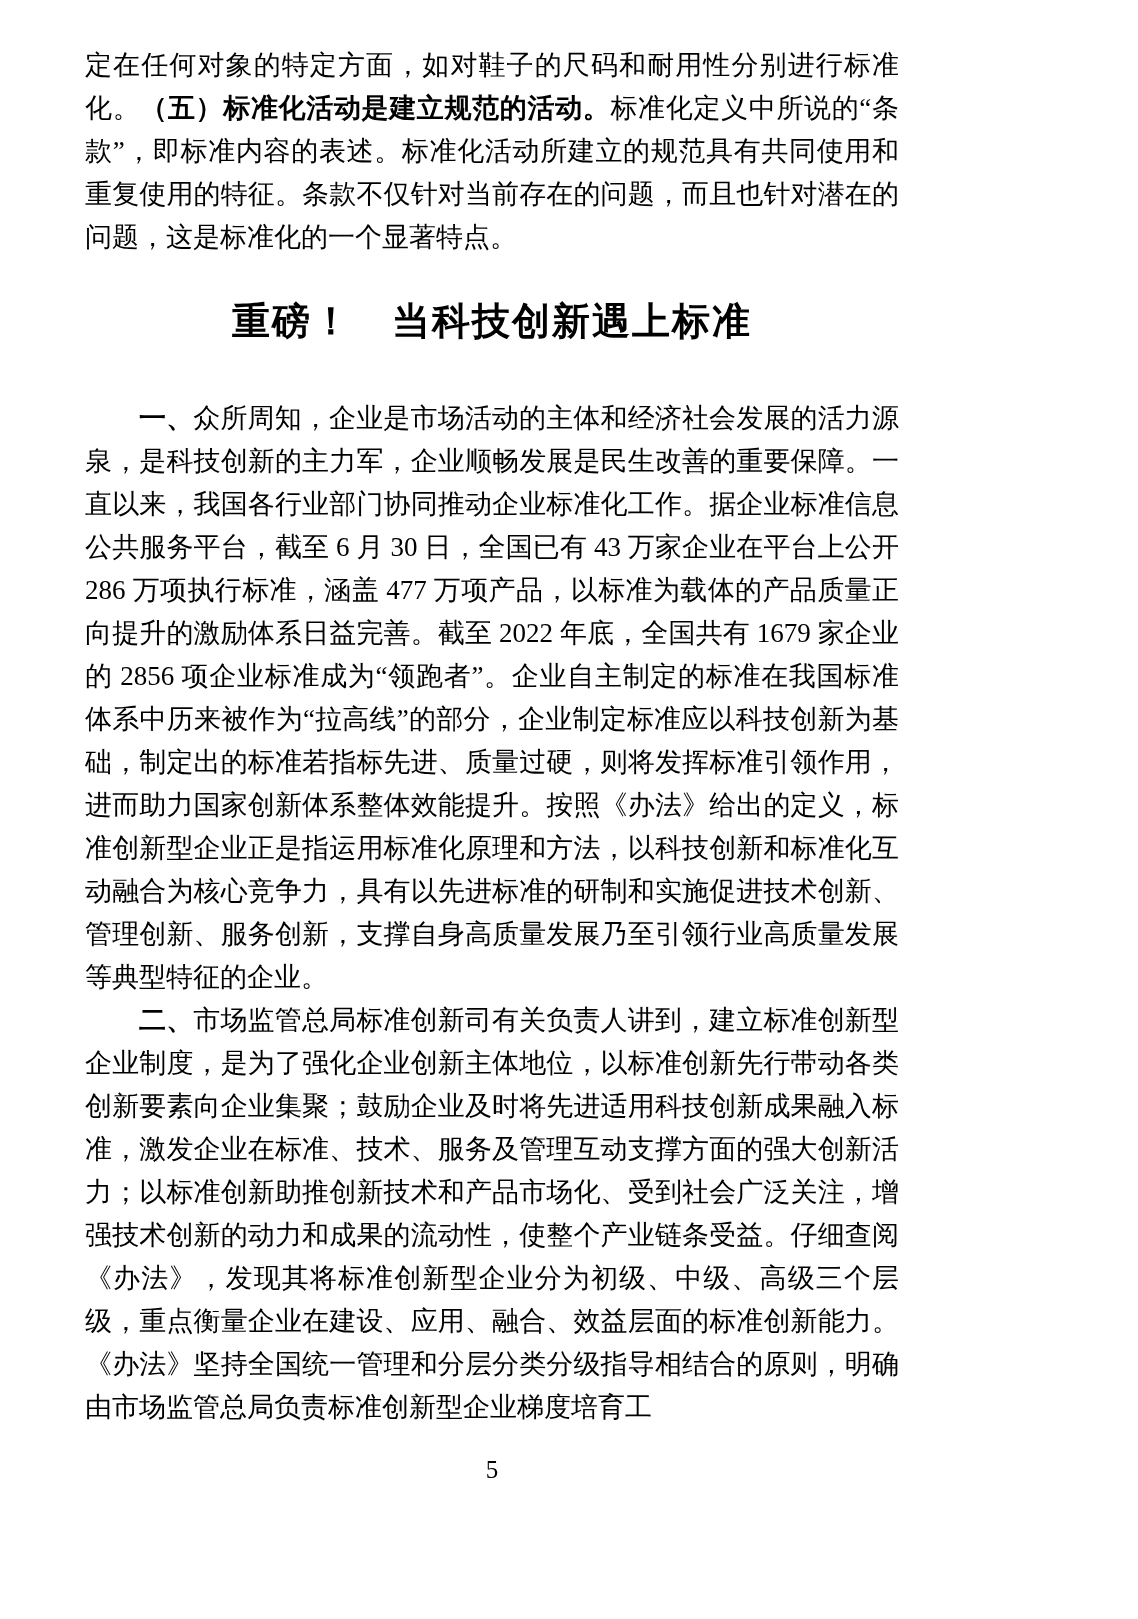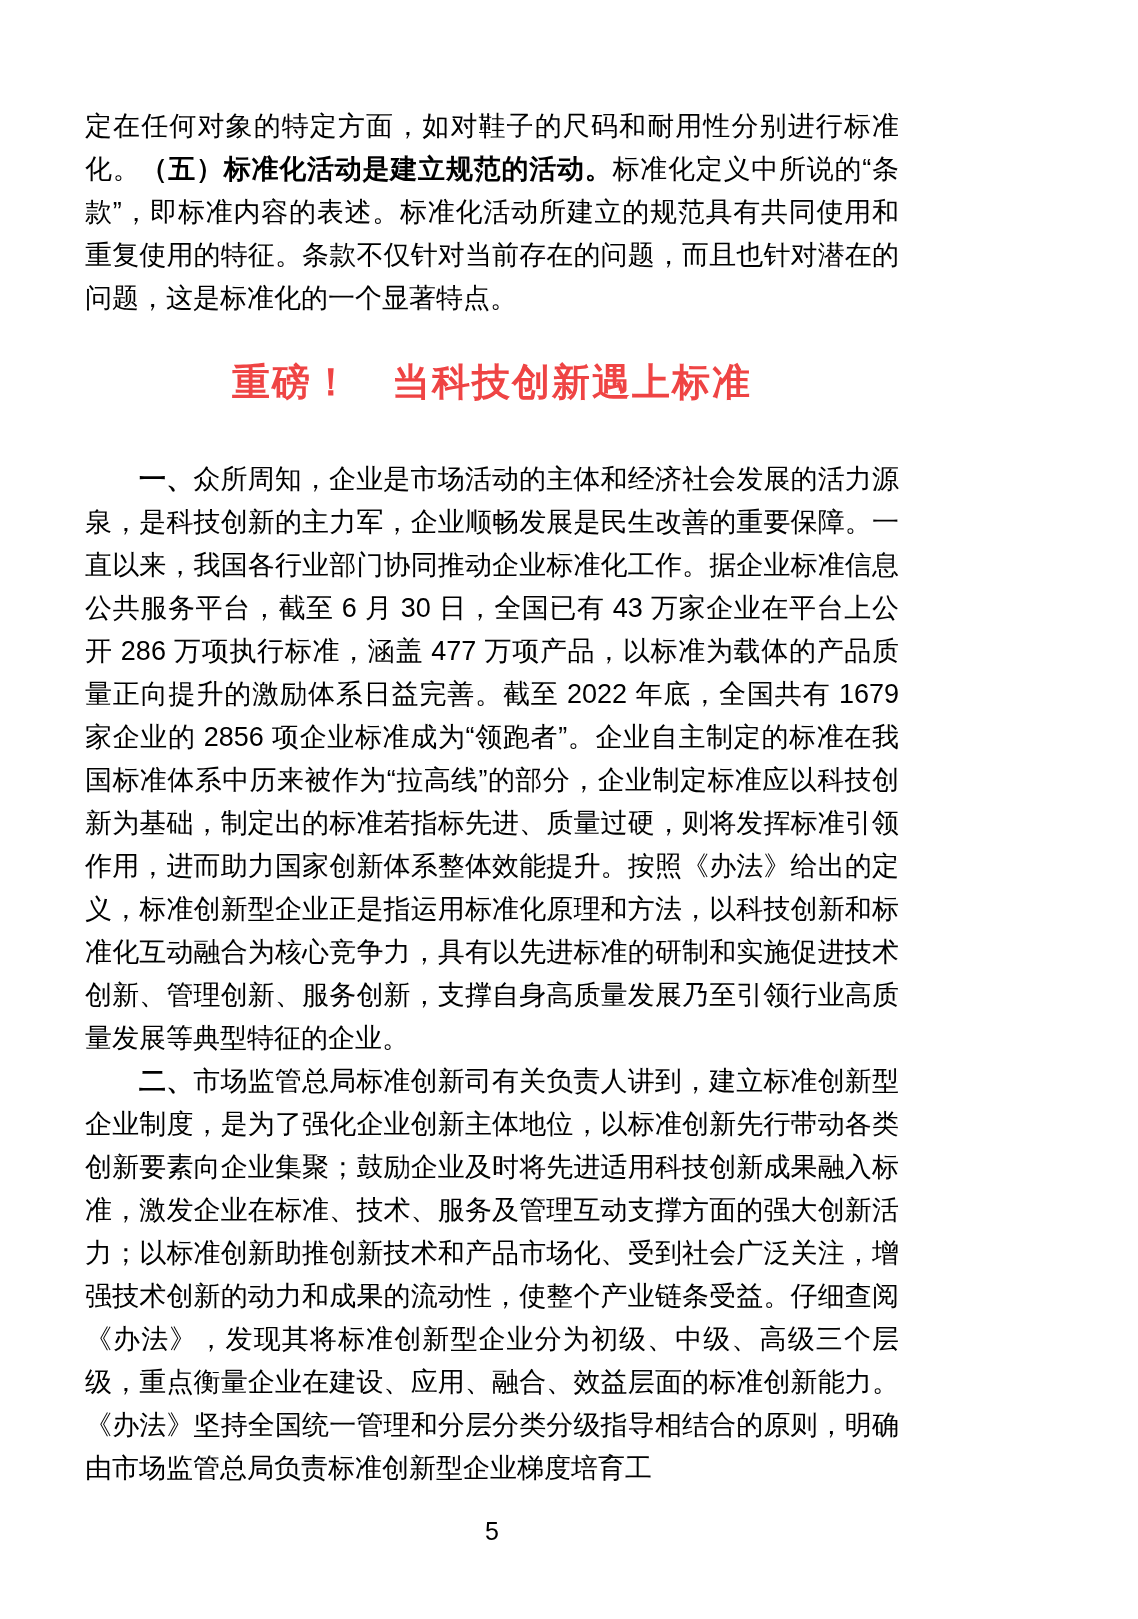--- a/index.html
+++ b/index.html
@@ -6,22 +6,22 @@
     margin: 0;
     padding: 0;
     background: #ffffff;
   }
   .page {
     position: relative;
     width: 982px;
     height: 1619px;
     box-sizing: border-box;
     background: #ffffff;
-    padding: 105px 83px 0 85px;
-    font-family: Liberation Sans, sans-serif;
+    padding: 44px 83px 0 85px;
+    font-family: Liberation Serif, serif;
     font-size: 27px;
     line-height: 43px;
     color: #000000;
     overflow: hidden;
   }
   .body-para {
     margin: 0;
     text-align: justify;
   }
   .indent {
@@ -46,21 +46,21 @@
     line-height: 30px;
   }
 </style>
 </head>
 <body>
 
 <div class="page">
 
   <p class="body-para"><span>定在任何对象的特定方面，如对鞋子的尺码和耐用性分别进行标准化。</span><span class="bold-run">（五）标准化活动是建立规范的活动。</span><span>标准化定义中所说的“条款”，即标准内容的表述。标准化活动所建立的规范具有共同使用和重复使用的特征。条款不仅针对当前存在的问题，而且也针对潜在的问题，这是标准化的一个显著特点。</span></p>
 
-  <h1 class="article-title" style="color: #ef4444;">重磅！　当科技创新遇上标准</h1>
+  <h1 class="article-title" style="color: #000000;">重磅！　当科技创新遇上标准</h1>
 
 
   <p class="body-para indent"><span class="bold-run">一、</span><span>众所周知，企业是市场活动的主体和经济社会发展的活力源泉，是科技创新的主力军，企业顺畅发展是民生改善的重要保障。一直以来，我国各行业部门协同推动企业标准化工作。据企业标准信息公共服务平台，截至 6 月 30 日，全国已有 43 万家企业在平台上公开 286 万项执行标准，涵盖 477 万项产品，以标准为载体的产品质量正向提升的激励体系日益完善。截至 2022 年底，全国共有 1679 家企业的 2856 项企业标准成为“领跑者”。企业自主制定的标准在我国标准体系中历来被作为“拉高线”的部分，企业制定标准应以科技创新为基础，制定出的标准若指标先进、质量过硬，则将发挥标准引领作用，进而助力国家创新体系整体效能提升。按照《办法》给出的定义，标准创新型企业正是指运用标准化原理和方法，以科技创新和标准化互动融合为核心竞争力，具有以先进标准的研制和实施促进技术创新、管理创新、服务创新，支撑自身高质量发展乃至引领行业高质量发展等典型特征的企业。</span></p>
 
   <p class="body-para indent"><span class="bold-run">二、</span><span>市场监管总局标准创新司有关负责人讲到，建立标准创新型企业制度，是为了强化企业创新主体地位，以标准创新先行带动各类创新要素向企业集聚；鼓励企业及时将先进适用科技创新成果融入标准，激发企业在标准、技术、服务及管理互动支撑方面的强大创新活力；以标准创新助推创新技术和产品市场化、受到社会广泛关注，增强技术创新的动力和成果的流动性，使整个产业链条受益。仔细查阅《办法》，发现其将标准创新型企业分为初级、中级、高级三个层级，重点衡量企业在建设、应用、融合、效益层面的标准创新能力。《办法》坚持全国统一管理和分层分类分级指导相结合的原则，明确由市场监管总局负责标准创新型企业梯度培育工</span></p>
 
   <div class="page-footer">5</div>
 
 </div>
 

